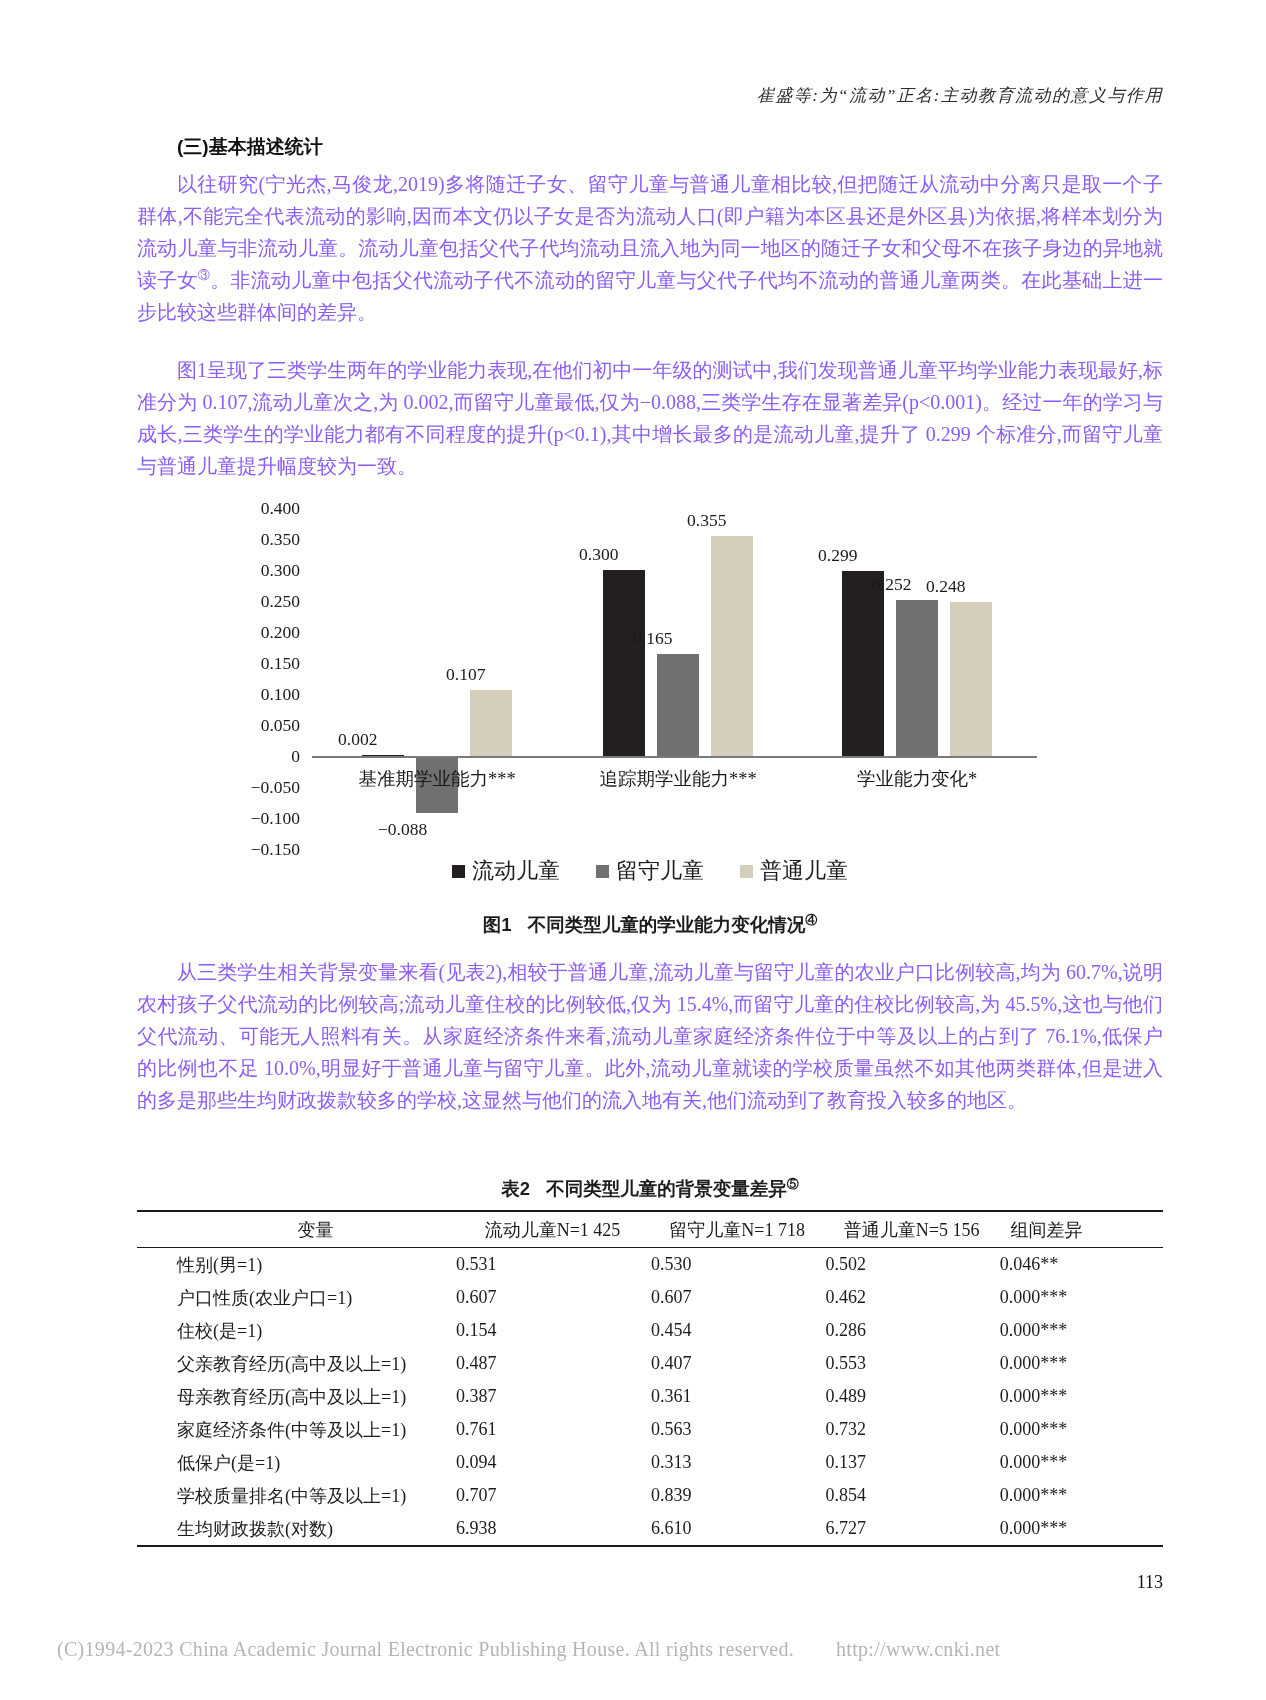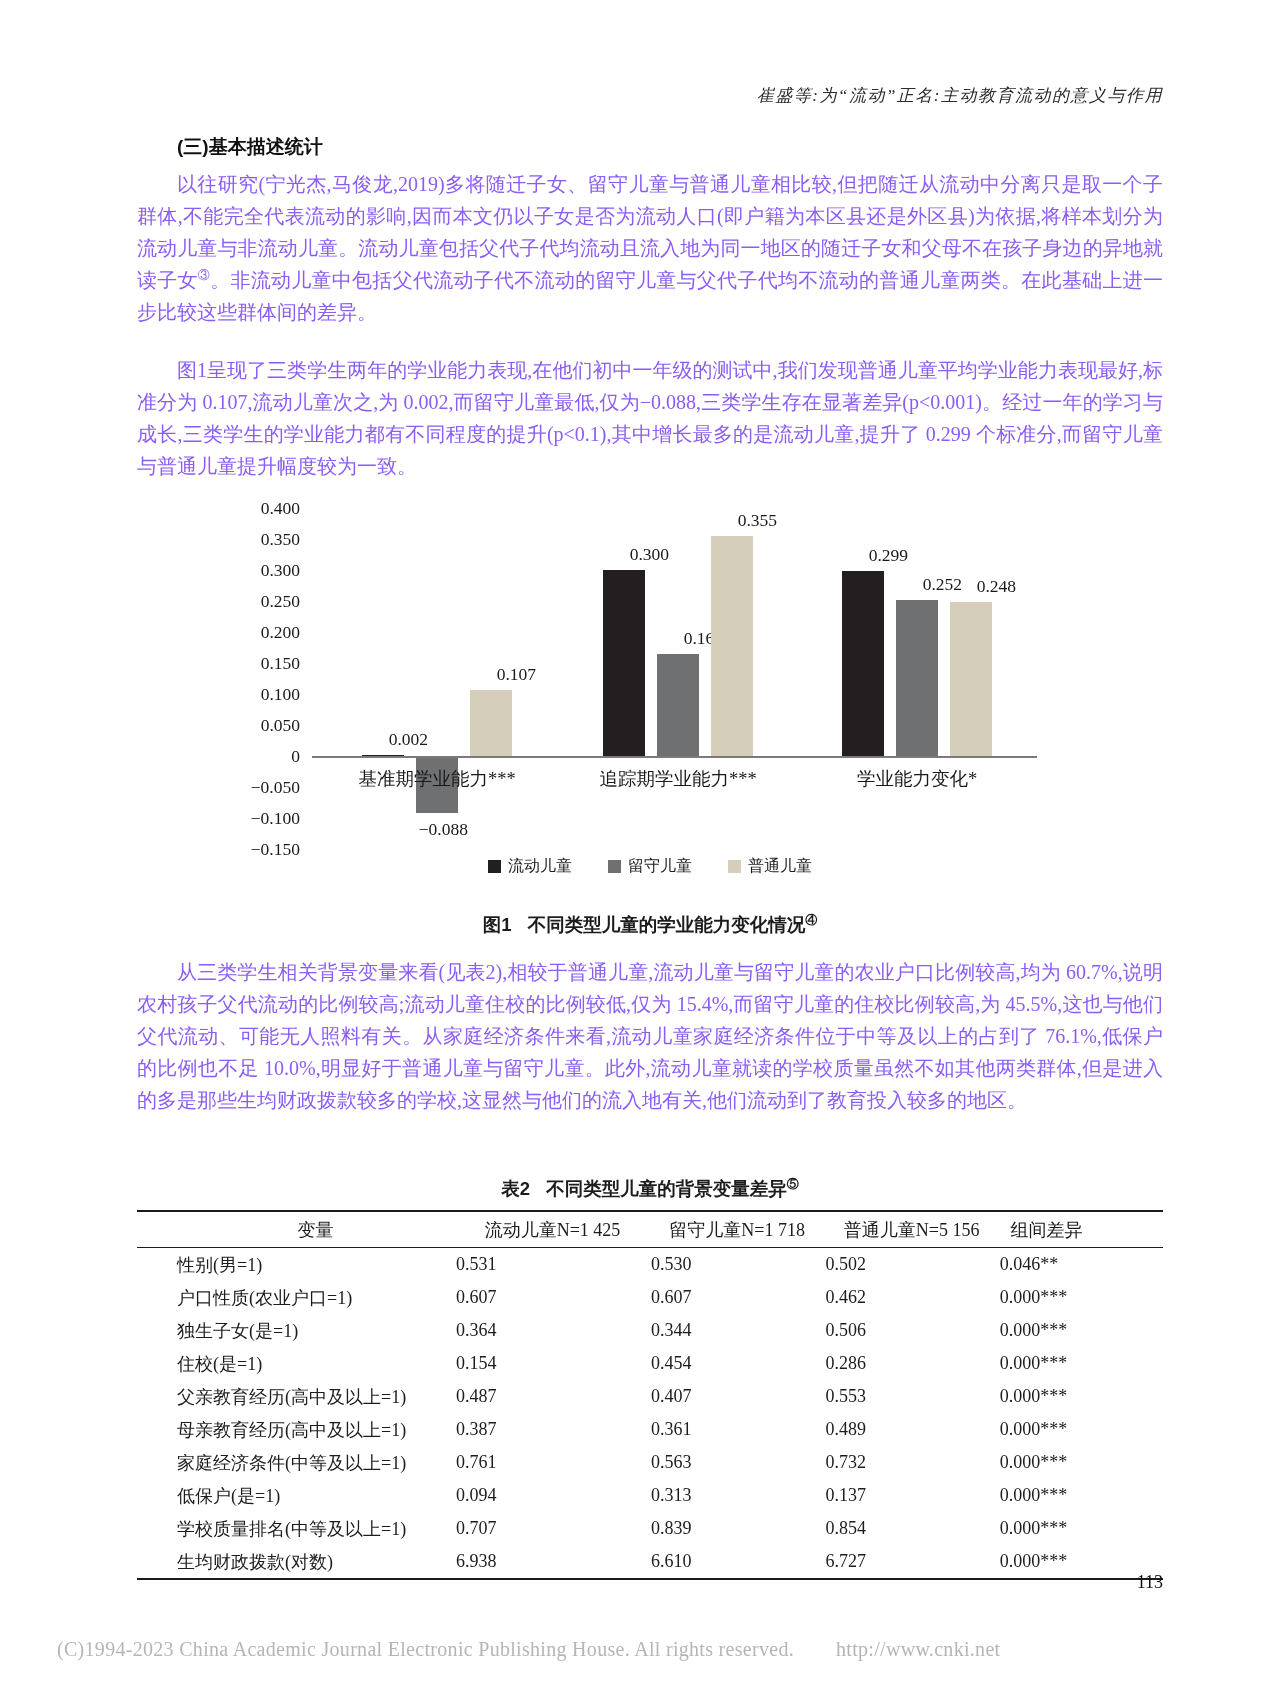--- a/index.html
+++ b/index.html
@@ -14,25 +14,25 @@
   .body-para{position:absolute;left:0;width:100%;margin:0;font-size:20px;line-height:32px;
         text-align:justify;text-indent:2em;color:#8b5cf6;}
   .body-para sup{font-size:12px;line-height:0;}
   #p1{top:168px;} #p2{top:354px;} #p3{top:956px;}
   
   .figure{position:absolute;top:470px;left:0;width:100%;height:480px;}
   .ytick{position:absolute;left:83px;width:80px;height:24px;line-height:24px;
         text-align:right;font-size:17.5px;color:#1a1a1a;}
   .zero-line{position:absolute;left:175px;top:286px;width:725px;height:2px;background:#7a7a7a;}
   .bar{position:absolute;}
-  .bar-label{position:absolute;text-align:right;font-size:17.5px;color:#1a1a1a;}
+  .bar-label{position:absolute;text-align:left;font-size:17.5px;color:#1a1a1a;}
   .cat-label{position:absolute;top:296px;text-align:center;font-size:18.5px;color:#1a1a1a;}
   .legend{position:absolute;top:386px;left:0;width:100%;display:flex;
         justify-content:center;gap:36px;}
-  .legend-item{display:flex;align-items:center;gap:7px;font-size:16px;}
+  .legend-item{display:flex;align-items:center;gap:7px;font-size:22px;}
   .swatch{width:13px;height:13px;display:inline-block;}
   .figure-caption{position:absolute;top:442px;left:0;width:100%;text-align:center;
         font-family:"Liberation Sans",sans-serif;font-weight:bold;font-size:18.5px;}
   .figure-caption .cap-prefix{margin-right:16px;}
   .figure-caption sup{font-size:12px;}
   
   .table-block{position:absolute;top:1176px;left:0;width:100%;}
   .table-caption{margin:0 0 9px 0;text-align:center;font-family:"Liberation Sans",sans-serif;
         font-weight:bold;font-size:18.5px;}
   .table-caption .cap-prefix{margin-right:16px;}
@@ -149,27 +149,20 @@
               <td>0.046**</td>
             </tr>
             <tr>
               <td>户口性质(农业户口=1)</td>
               <td>0.607</td>
               <td>0.607</td>
               <td>0.462</td>
               <td>0.000***</td>
             </tr>
             <tr>
-              <td>独生子女(是=1)</td>
-              <td>0.364</td>
-              <td>0.344</td>
-              <td>0.506</td>
-              <td>0.000***</td>
-            </tr>
-            <tr>
               <td>住校(是=1)</td>
               <td>0.154</td>
               <td>0.454</td>
               <td>0.286</td>
               <td>0.000***</td>
             </tr>
             <tr>
               <td>父亲教育经历(高中及以上=1)</td>
               <td>0.487</td>
               <td>0.407</td>

